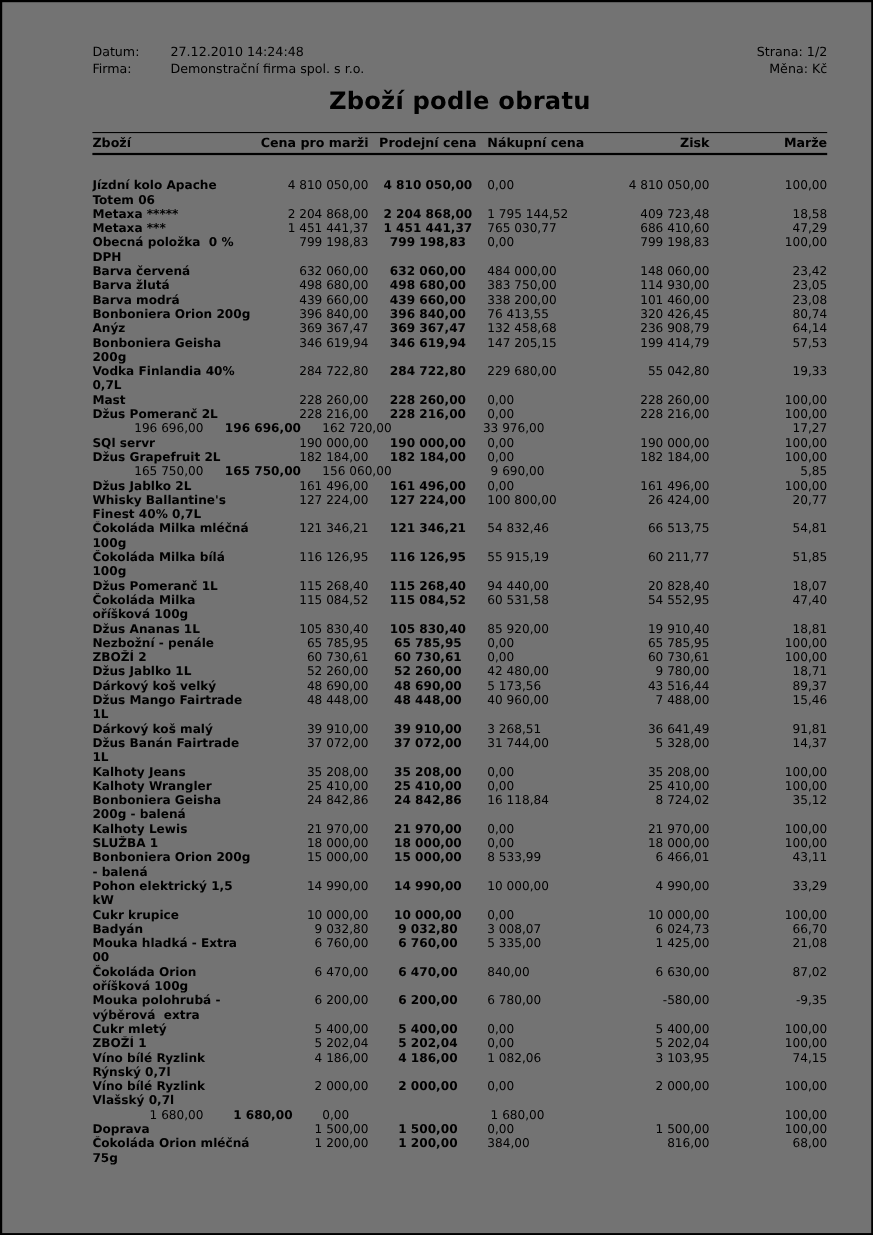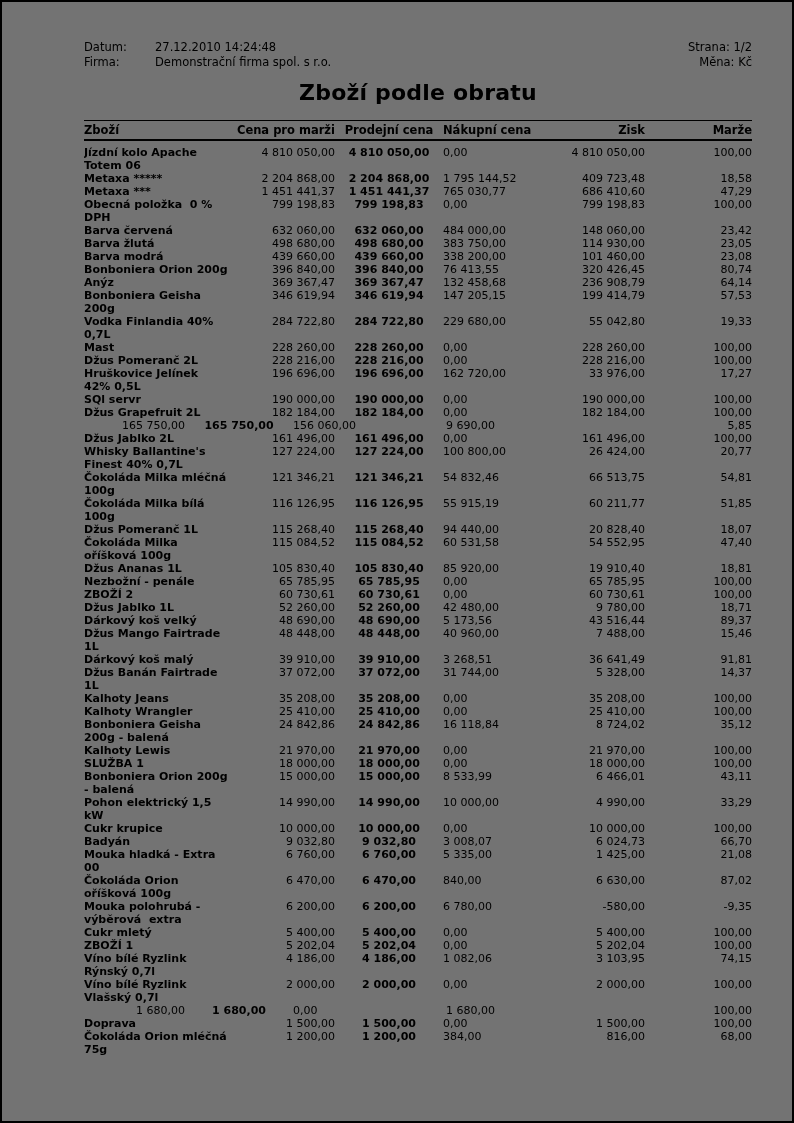--- a/index.html
+++ b/index.html
@@ -19,21 +19,21 @@
   .meta { display: flex; justify-content: space-between; font-size: 11.5px; line-height: 15px; }
   .meta-left { display: flex; }
   .meta-labels { width: 71px; }
   .meta-right { text-align: right; }
   
   .title { text-align: center; font-weight: bold; font-size: 22px; line-height: 26px; margin-top: 10px; letter-spacing: 0.2px; }
   
   .table { margin-top: 14px; font-size: 11px; line-height: 13px; }
   .trow { display: flex; align-items: flex-start; }
   .thead { border-top: 1px solid #000000; border-bottom: 2px solid #000; padding: 3px 0 2px 0; font-weight: bold; font-size: 11.5px; }
-  .tbody { padding-top: 5px; }
+  .tbody { padding-top: 21px; }
   .c { flex: none; }
   .c1 { width: 150px; font-weight: bold; overflow: hidden; }
   .c1 .nameline { white-space: pre; }
   .c2 { width: 101px; text-align: right; }
   .c3 { width: 108px; text-align: center; font-weight: bold; }
   .c4 { width: 102px; text-align: left; }
   .c5 { width: 100px; text-align: right; }
   .c6 { width: 107px; flex: 1 1 auto; text-align: right; }
   .num { white-space: pre; }
 </style>
@@ -212,24 +212,20 @@
             <div class="nameline">Džus Pomeranč 2L</div>
           </div>
     <div class="c c2 num">228 216,00</div>
     <div class="c c3 num">228 216,00</div>
     <div class="c c4 num">0,00</div>
     <div class="c c5 num">228 216,00</div>
     <div class="c c6 num">100,00</div>
   </div>
 
   <div class="trow">
-    <div class="c c1">
-            <div class="nameline">Hruškovice Jelínek</div>
-            <div class="nameline">42% 0,5L</div>
-          </div>
     <div class="c c2 num">196 696,00</div>
     <div class="c c3 num">196 696,00</div>
     <div class="c c4 num">162 720,00</div>
     <div class="c c5 num">33 976,00</div>
     <div class="c c6 num">17,27</div>
   </div>
 
   <div class="trow">
     <div class="c c1">
             <div class="nameline">SQl servr</div>

